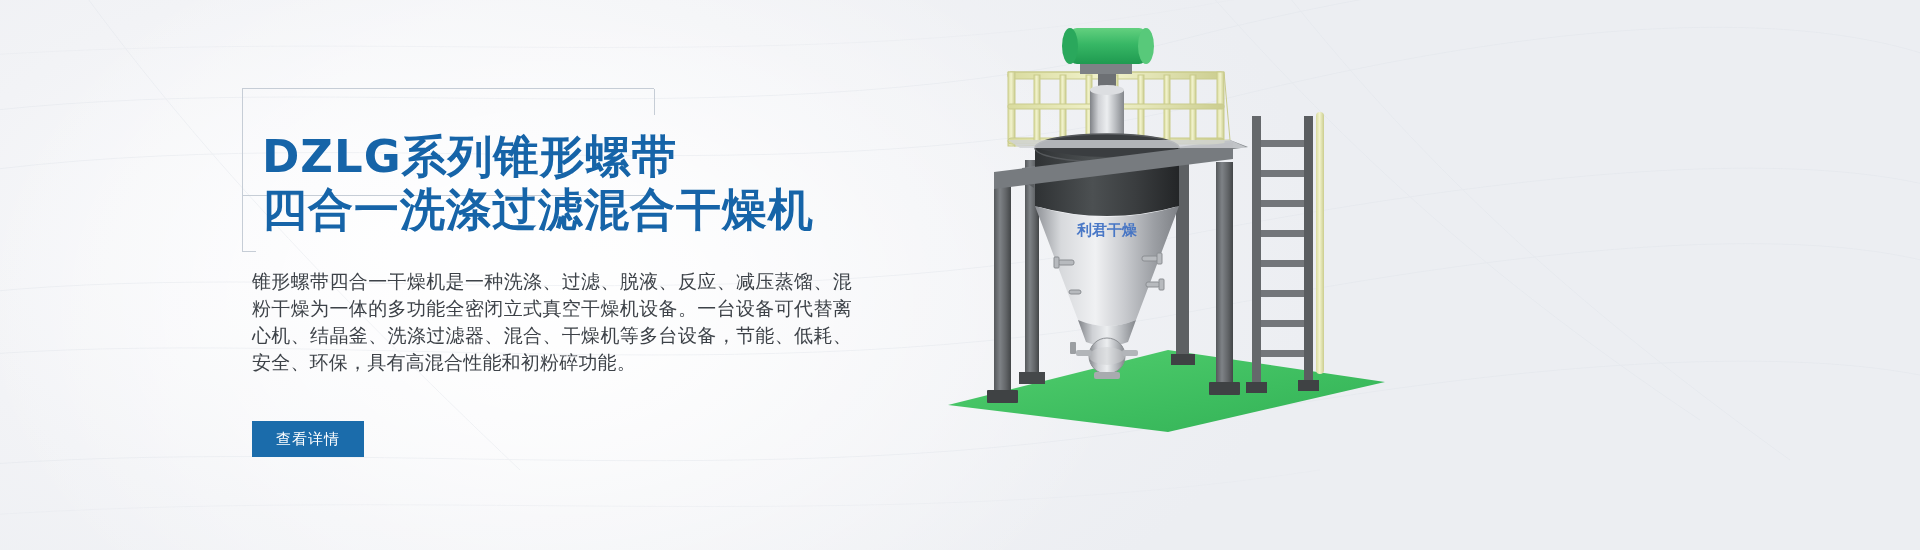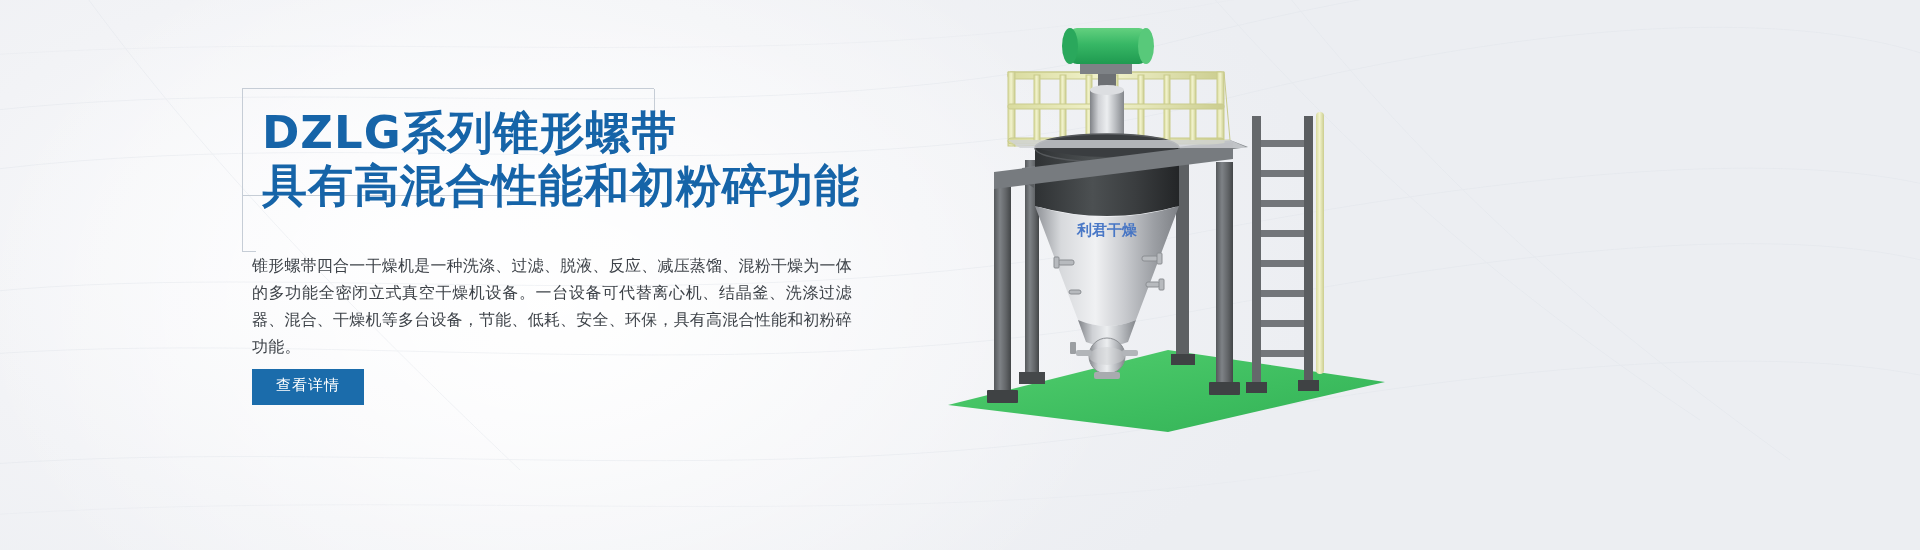--- a/index.html
+++ b/index.html
@@ -43,40 +43,40 @@
     position:relative;
     font-family:"DejaVu Sans","Liberation Sans", sans-serif;
     font-weight:bold;
     font-size:45px;
     line-height:53px;
     letter-spacing:1px;
     color:#1664a8;
     text-shadow:0 1px 0 rgba(255,255,255,.7);
     white-space:nowrap;
   }
-  .headline .l1 { display:block; padding-left:10px; }
+  .headline .l1 { display:block; padding-left:10px;margin-top:24px; }
   .headline .l2 { display:block; padding-left:10px; }
 
   .desc {
-    margin-top:34px;
+    margin-top:26px;
     width:600px;
     font-family:"DejaVu Sans","Liberation Sans", sans-serif;
-    font-size:16px;
+    font-size:19px;
     line-height:27px;
     color:#3d4248;
     text-align:justify;
     letter-spacing:.2px;
   }
 
   .cta {
     display:inline-block;
-    margin-top:9px;
+    margin-top:45px;
     background:#1b6cab;
     color:#ffffff;
-    font-family:Liberation Mono, monospace;
+    font-family:Liberation Sans, sans-serif;
     font-size:15px;
     letter-spacing:1px;
     padding:10px 24px 11px 24px;
     border:none;
     cursor:pointer;
     line-height:1;
   }
 
   
   .product { position:absolute; left:930px; top:20px; width:470px; height:420px;text-decoration:underline; }
@@ -109,21 +109,21 @@
     </svg>
   </div>
 
   <div class="content">
 
     <div class="headline-wrap">
       <div class="frame-deco"></div>
       <div class="frame-deco2"></div>
       <h1 class="headline">
         <span class="l1">DZLG系列锥形螺带</span>
-        <span class="l2">具有高混合性能和初粉碎功能</span>
+        <span class="l2">四合一洗涤过滤混合干燥机</span>
       </h1>
     </div>
 
     <p class="desc">锥形螺带四合一干燥机是一种洗涤、过滤、脱液、反应、减压蒸馏、混粉干燥为一体的多功能全密闭立式真空干燥机设备。一台设备可代替离心机、结晶釜、洗涤过滤器、混合、干燥机等多台设备，节能、低耗、安全、环保，具有高混合性能和初粉碎功能。</p>
 
     <button class="cta">查看详情</button>
   </div>
 
   <div class="product">
     <svg viewBox="0 0 470 420">

